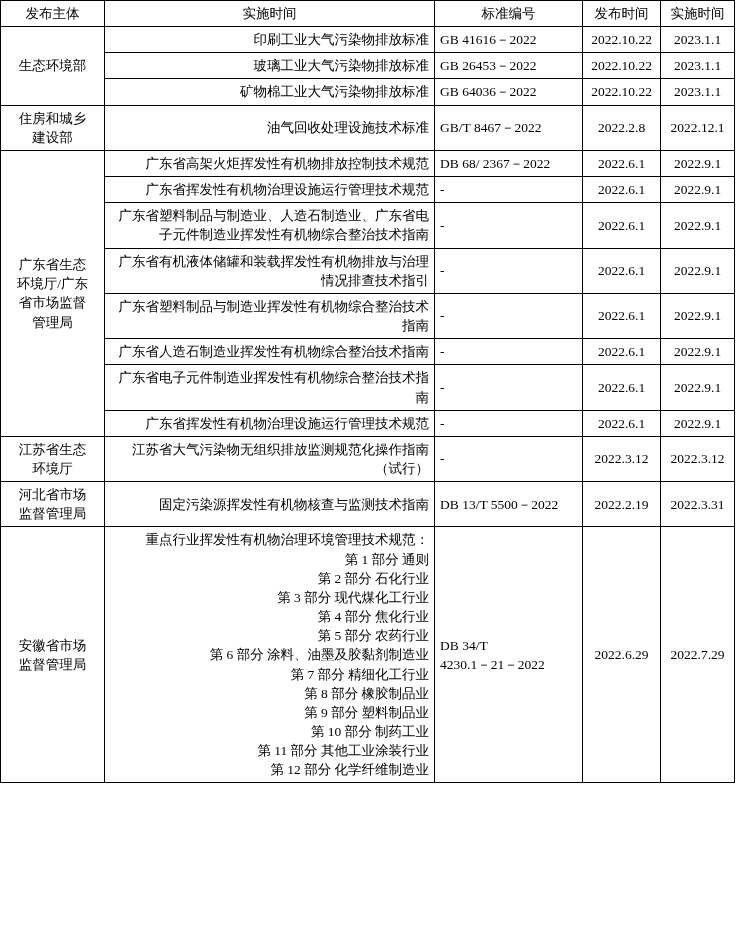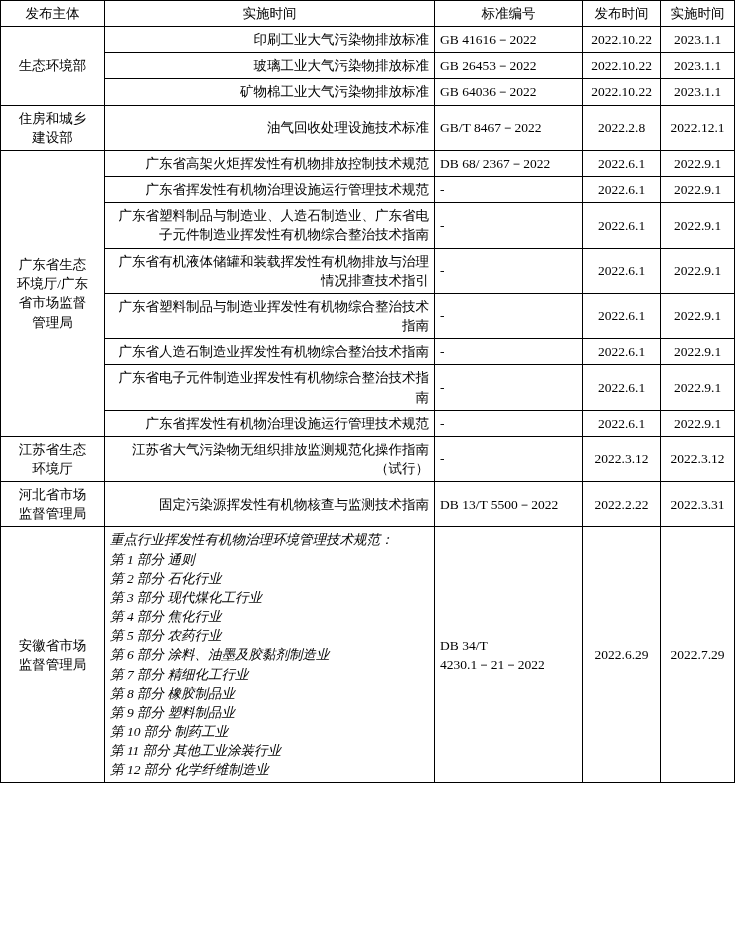--- a/index.html
+++ b/index.html
@@ -54,24 +54,23 @@
   .c-date {
     text-align: center;
     vertical-align: middle;
     white-space: nowrap;
   }
   .multiline {
     white-space: pre-line;
   }
   .tall-list {
     line-height: 1.47;
-    text-align: left;
+    text-align: right;
     vertical-align: top;
     padding-top: 4px;
-    font-style: italic;
   }
 </style>
 </head>
 <body>
 
 <table id="std-table">
   <colgroup>
     <col class="col-issuer">
     <col class="col-name">
     <col class="col-code">
@@ -173,21 +172,21 @@
         <td class="c-name multiline">江苏省大气污染物无组织排放监测规范化操作指南（试行）</td>
         <td class="c-code multiline">-</td>
         <td class="c-date">2022.3.12</td>
         <td class="c-date">2022.3.12</td>
       </tr>
       <tr>
         <td class="c-issuer multiline">河北省市场
 监督管理局</td>
         <td class="c-name multiline">固定污染源挥发性有机物核查与监测技术指南</td>
         <td class="c-code multiline">DB 13/T 5500－2022</td>
-        <td class="c-date">2022.2.22</td>
+        <td class="c-date">2022.2.19</td>
         <td class="c-date">2022.3.31</td>
       </tr>
       <tr>
         <td class="c-issuer multiline">安徽省市场
 监督管理局</td>
         <td class="c-name multiline tall-list">重点行业挥发性有机物治理环境管理技术规范：
 第 1 部分  通则
 第 2 部分  石化行业
 第 3 部分  现代煤化工行业
 第 4 部分  焦化行业

